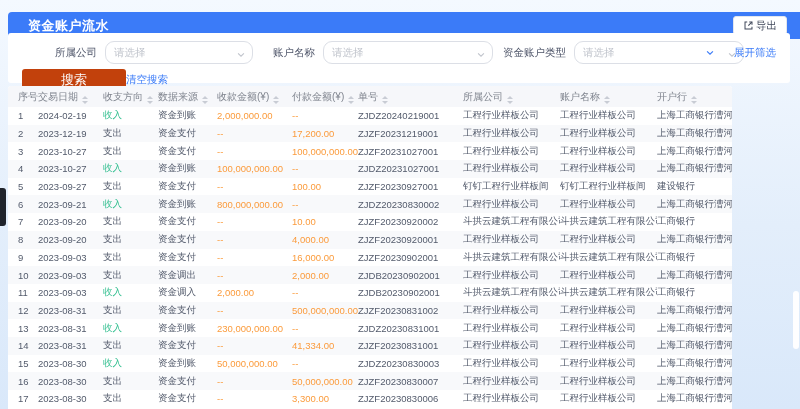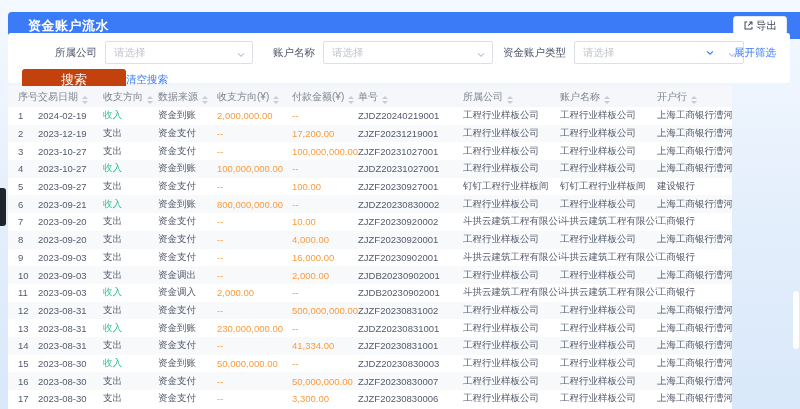--- a/index.html
+++ b/index.html
@@ -16,21 +16,21 @@
   .export-btn { position:absolute; right:13px; top:4px; height:19px;
                 background:#FFFFFF; border:1px solid #E2E6EE; border-radius:3px;
                 display:flex; align-items:center; gap:2px; padding:0 9px;
                 font-size:10.5px; color:#40485A; cursor:pointer; }
 
   
   .filter-card { position:absolute; left:8px; top:33px; width:782px; height:50px;
                  background:#FFFFFF; border-radius:3px; }
   .filter-row { display:flex; align-items:center; padding-left:47px; padding-top:8px; }
   .f-label { font-size:10.5px; color:#4E5569; margin-right:8px; white-space:nowrap; }
-  .select { position:relative; height:23px; border:1px solid #DCDFE6; border-radius:2px;
+  .select { position:relative; height:23px; border:1px solid #DCDFE6; border-radius:9px;
             background:#FFF; display:flex; align-items:center; padding:0 20px 0 8px; cursor:pointer; }
   .select .ph { font-size:10.5px; color:#C0C4CC; }
   .select .chev { position:absolute; right:6px; top:8px; }
   .f-gap1 { margin-right:20px; } .f-gap2 { margin-right:10px; }
   .w148{width:148px;} .w170{width:170px;}
   .expand-link { position:absolute; right:14px; top:13px; display:flex; align-items:center; gap:19px;
                  color:#3B7BF8; font-size:10.5px; cursor:pointer; white-space:nowrap; }
   .btn-row { display:flex; align-items:center; margin-top:5px; padding-left:14px; }
   .search-btn { width:104px; height:21px; background:#c2410c; color:#FFF; border:none;
                 border-radius:3px; font-size:13px; cursor:pointer; font-family:inherit; }
@@ -148,21 +148,21 @@
                 <i class="down"></i>
               </span></th>
             <th><span>收支方向</span><span class="sort">
                 <i class="up"></i>
                 <i class="down"></i>
               </span></th>
             <th><span>数据来源</span><span class="sort">
                 <i class="up"></i>
                 <i class="down"></i>
               </span></th>
-            <th><span>收支方向(¥)</span><span class="sort">
+            <th><span>收款金额(¥)</span><span class="sort">
                 <i class="up"></i>
                 <i class="down"></i>
               </span></th>
             <th><span>付款金额(¥)</span><span class="sort">
                 <i class="up"></i>
                 <i class="down"></i>
               </span></th>
             <th><span>单号</span><span class="sort">
                 <i class="up"></i>
                 <i class="down"></i>

